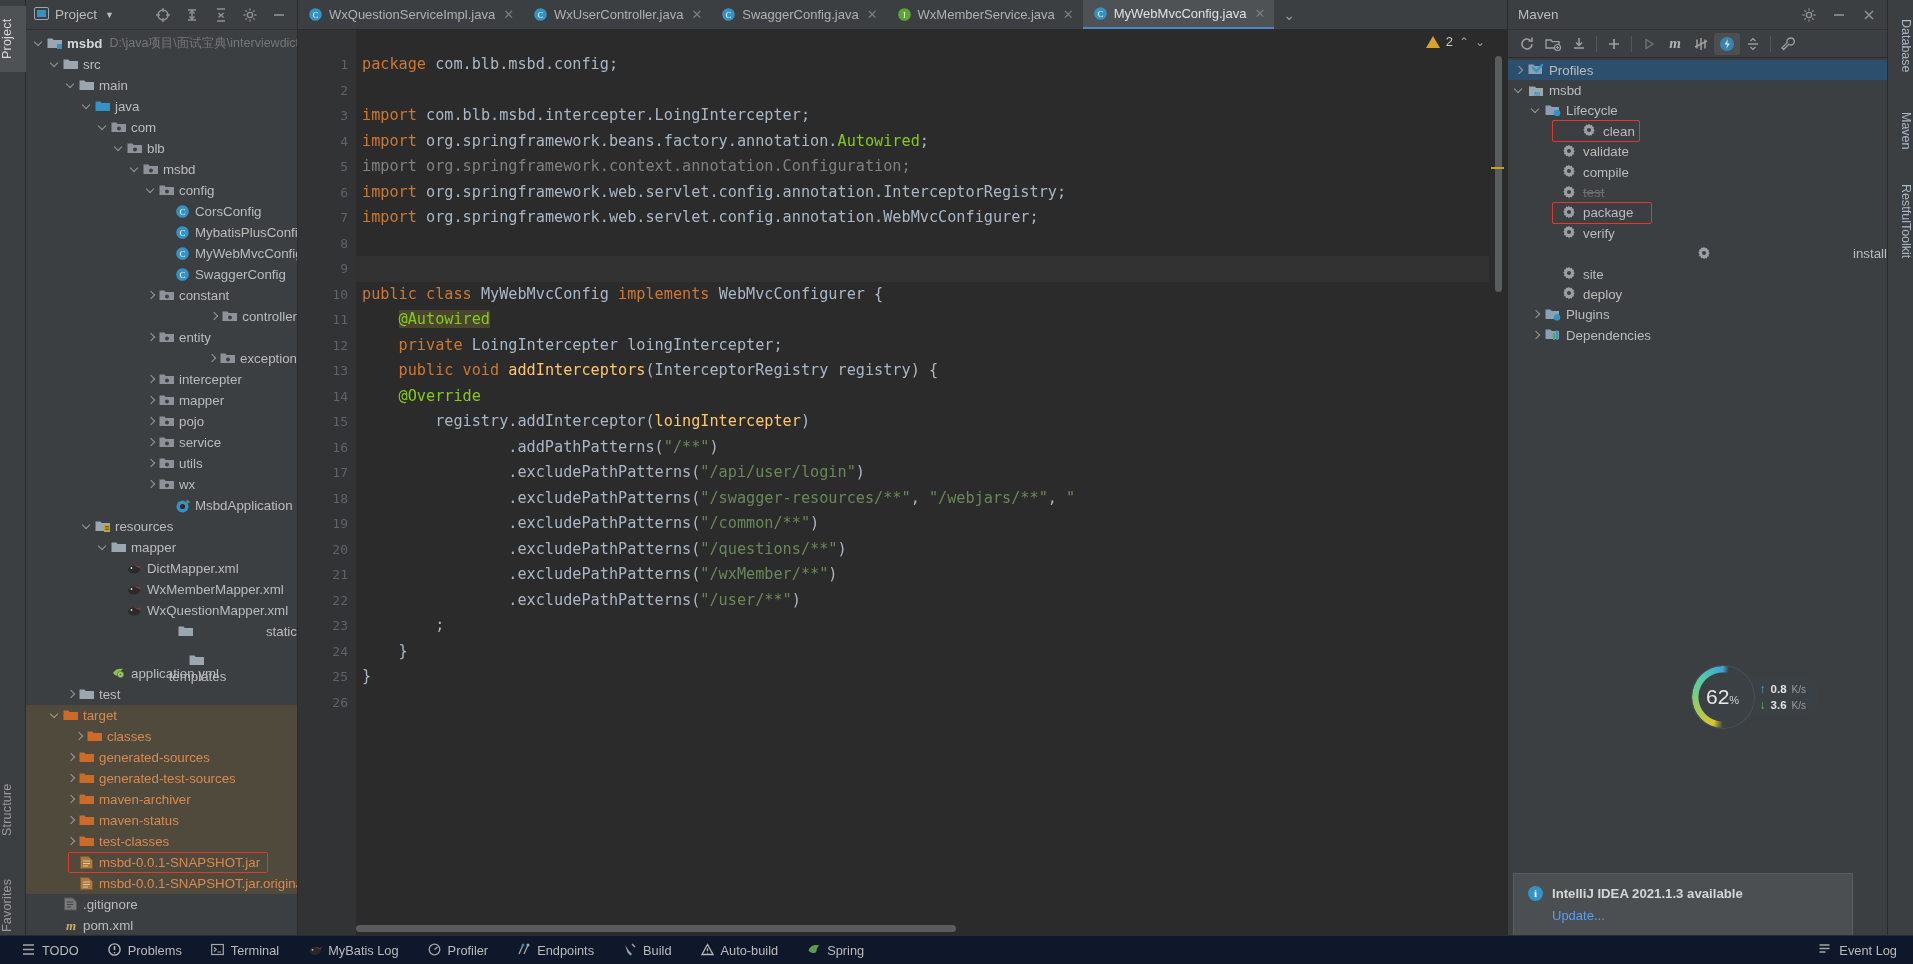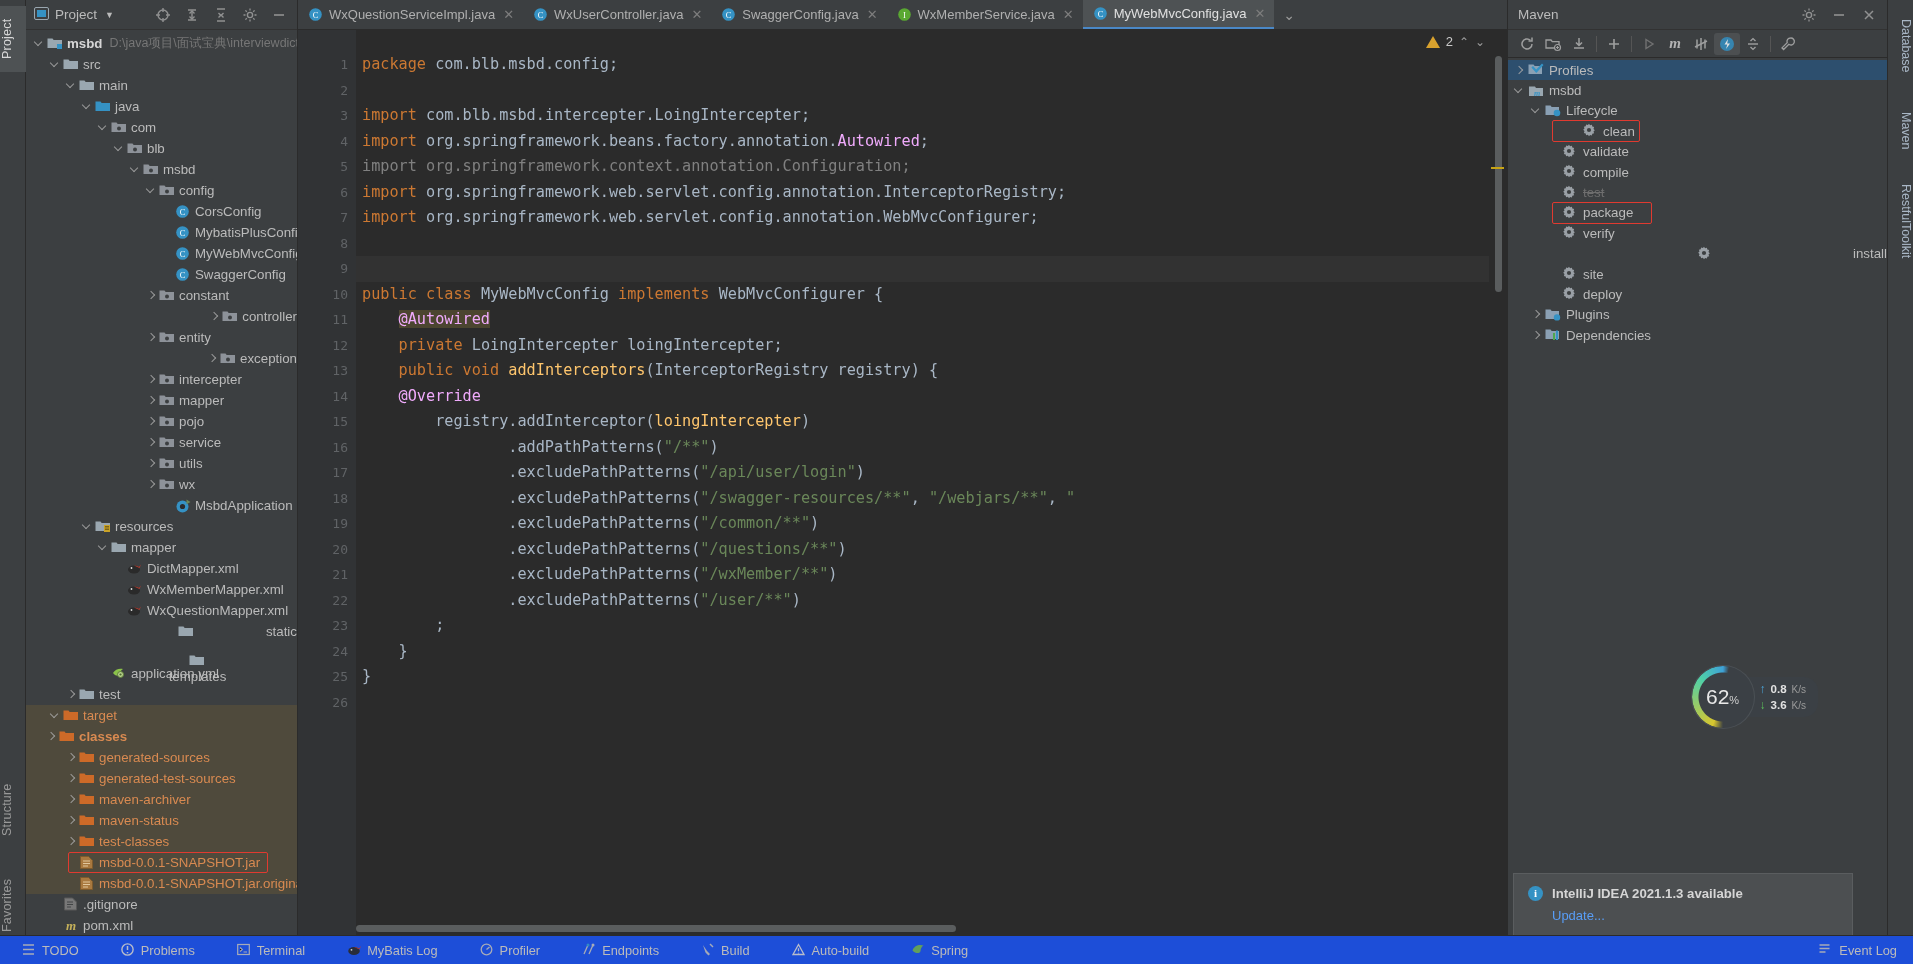--- a/index.html
+++ b/index.html
@@ -86,21 +86,21 @@
   .editor-body { position:relative; flex:1; background:#2b2b2b; overflow:hidden; display:flex;}
   .gutter { width:58px; background:#313335; flex:0 0 58px; position:relative;
             font-family:"DejaVu Sans Mono", monospace; font-size:13px; color:#606366;
             padding-top:22px; text-align:right; }
   .gline { height:25.5px; line-height:25.5px; padding-right:8px; position:relative;}
   .code { flex:1; position:relative; font-family:"DejaVu Sans Mono", monospace;
           font-size:15.2px; padding-top:22px; color:#a9b7c6; overflow:hidden;}
   .cline { height:25.5px; line-height:25.5px; padding-left:6px; white-space:pre; }
   .k  { color:#cc7832; }
   .str{ color:#6a8759; }
-  .ann{ color:#f0abfc; }
+  .ann{ color:#84cc16; }
   .fn { color:#ffc66d; }
   .cmt{ color:#808080; }
   .typ{ color:#a9b7c6; }
   .hl-ann { background:#4b4530; }
   .cur-line { position:absolute; left:0; right:0; height:25.5px; background:#323232; }
 
   .warn-strip { position:absolute; right:22px; top:4px; display:flex; align-items:center; gap:6px;
                 font-size:13px; color:#c9c9c9; z-index:4;}
   .warn-tri { width:0;height:0;border-left:7px solid transparent;border-right:7px solid transparent;
               border-bottom:12px solid #d9a22e; position:relative;}
@@ -151,22 +151,22 @@
   .notif { position:absolute; right:60px; bottom:28px; width:340px; background:#4c4f51;
            border:1px solid #5a5d5f; padding:12px 14px 12px 14px; z-index:8;}
   .notif-row { display:flex; align-items:flex-start; gap:9px;}
   .info-ico { width:15px;height:15px;border-radius:50%;background:#3592c4;color:#fff;font-size:11px;
               font-weight:bold;text-align:center;line-height:15px;flex:0 0 15px;
               font-family:"Liberation Serif",serif;}
   .notif-title { font-size:13.2px; color:#d6d6d6; font-weight:bold; }
   .notif-link { font-size:13px; color:#589df6; margin-top:7px; margin-left:24px; }
 
   
-  .statusbar { position:absolute; left:0; bottom:0; width:1913px; height:29px; background:#1d4ed8;
-               border-top:1px solid #2b2b2b; display:flex; align-items:center; padding:0 10px; gap:18px;
+  .statusbar { position:absolute; left:0; bottom:0; width:1913px; height:29px; background:#0f172a;
+               border-top:1px solid #2b2b2b; display:flex; align-items:center; padding:0 10px; gap:5px;
                font-size:12.8px; color:#bbbbbb; z-index:9;}
   .sb-item { display:flex; align-items:center; gap:6px; padding:0 12px; white-space:nowrap;}
   .sb-right { margin-left:auto; display:flex; align-items:center; gap:7px; padding-right:6px;}
   .sb-ico { width:14px;height:14px;display:inline-block;position:relative;opacity:.9;}
 </style>
 </head>
 <body>
 
 <div class="app">
 
@@ -484,21 +484,21 @@
               </svg></span>
             <span class="lbl">test</span>
           </div>
           <div class="node target-bg" style="padding-left: 24px;">
             <span class="arrow d"></span>
             <span class="ico"><svg width="16" height="14" viewBox="0 0 16 14">
                 <path d="M0.5 2.5h5l1.2 1.5H15v8H0.5z" fill="#cd6a28"></path>
               </svg></span>
             <span class="lbl orange">target</span>
           </div>
-          <div class="node target-bg" style="padding-left: 20px; font-weight: bold;">
+          <div class="node target-bg" style="padding-left: 48px;">
             <span class="arrow r"></span>
             <span class="ico"><svg width="16" height="14" viewBox="0 0 16 14">
                 <path d="M0.5 2.5h5l1.2 1.5H15v8H0.5z" fill="#cd6a28"></path>
               </svg></span>
             <span class="lbl orange">classes</span>
           </div>
           <div class="node target-bg" style="padding-left: 40px;">
             <span class="arrow r"></span>
             <span class="ico"><svg width="16" height="14" viewBox="0 0 16 14">
                 <path d="M0.5 2.5h5l1.2 1.5H15v8H0.5z" fill="#cd6a28"></path>

